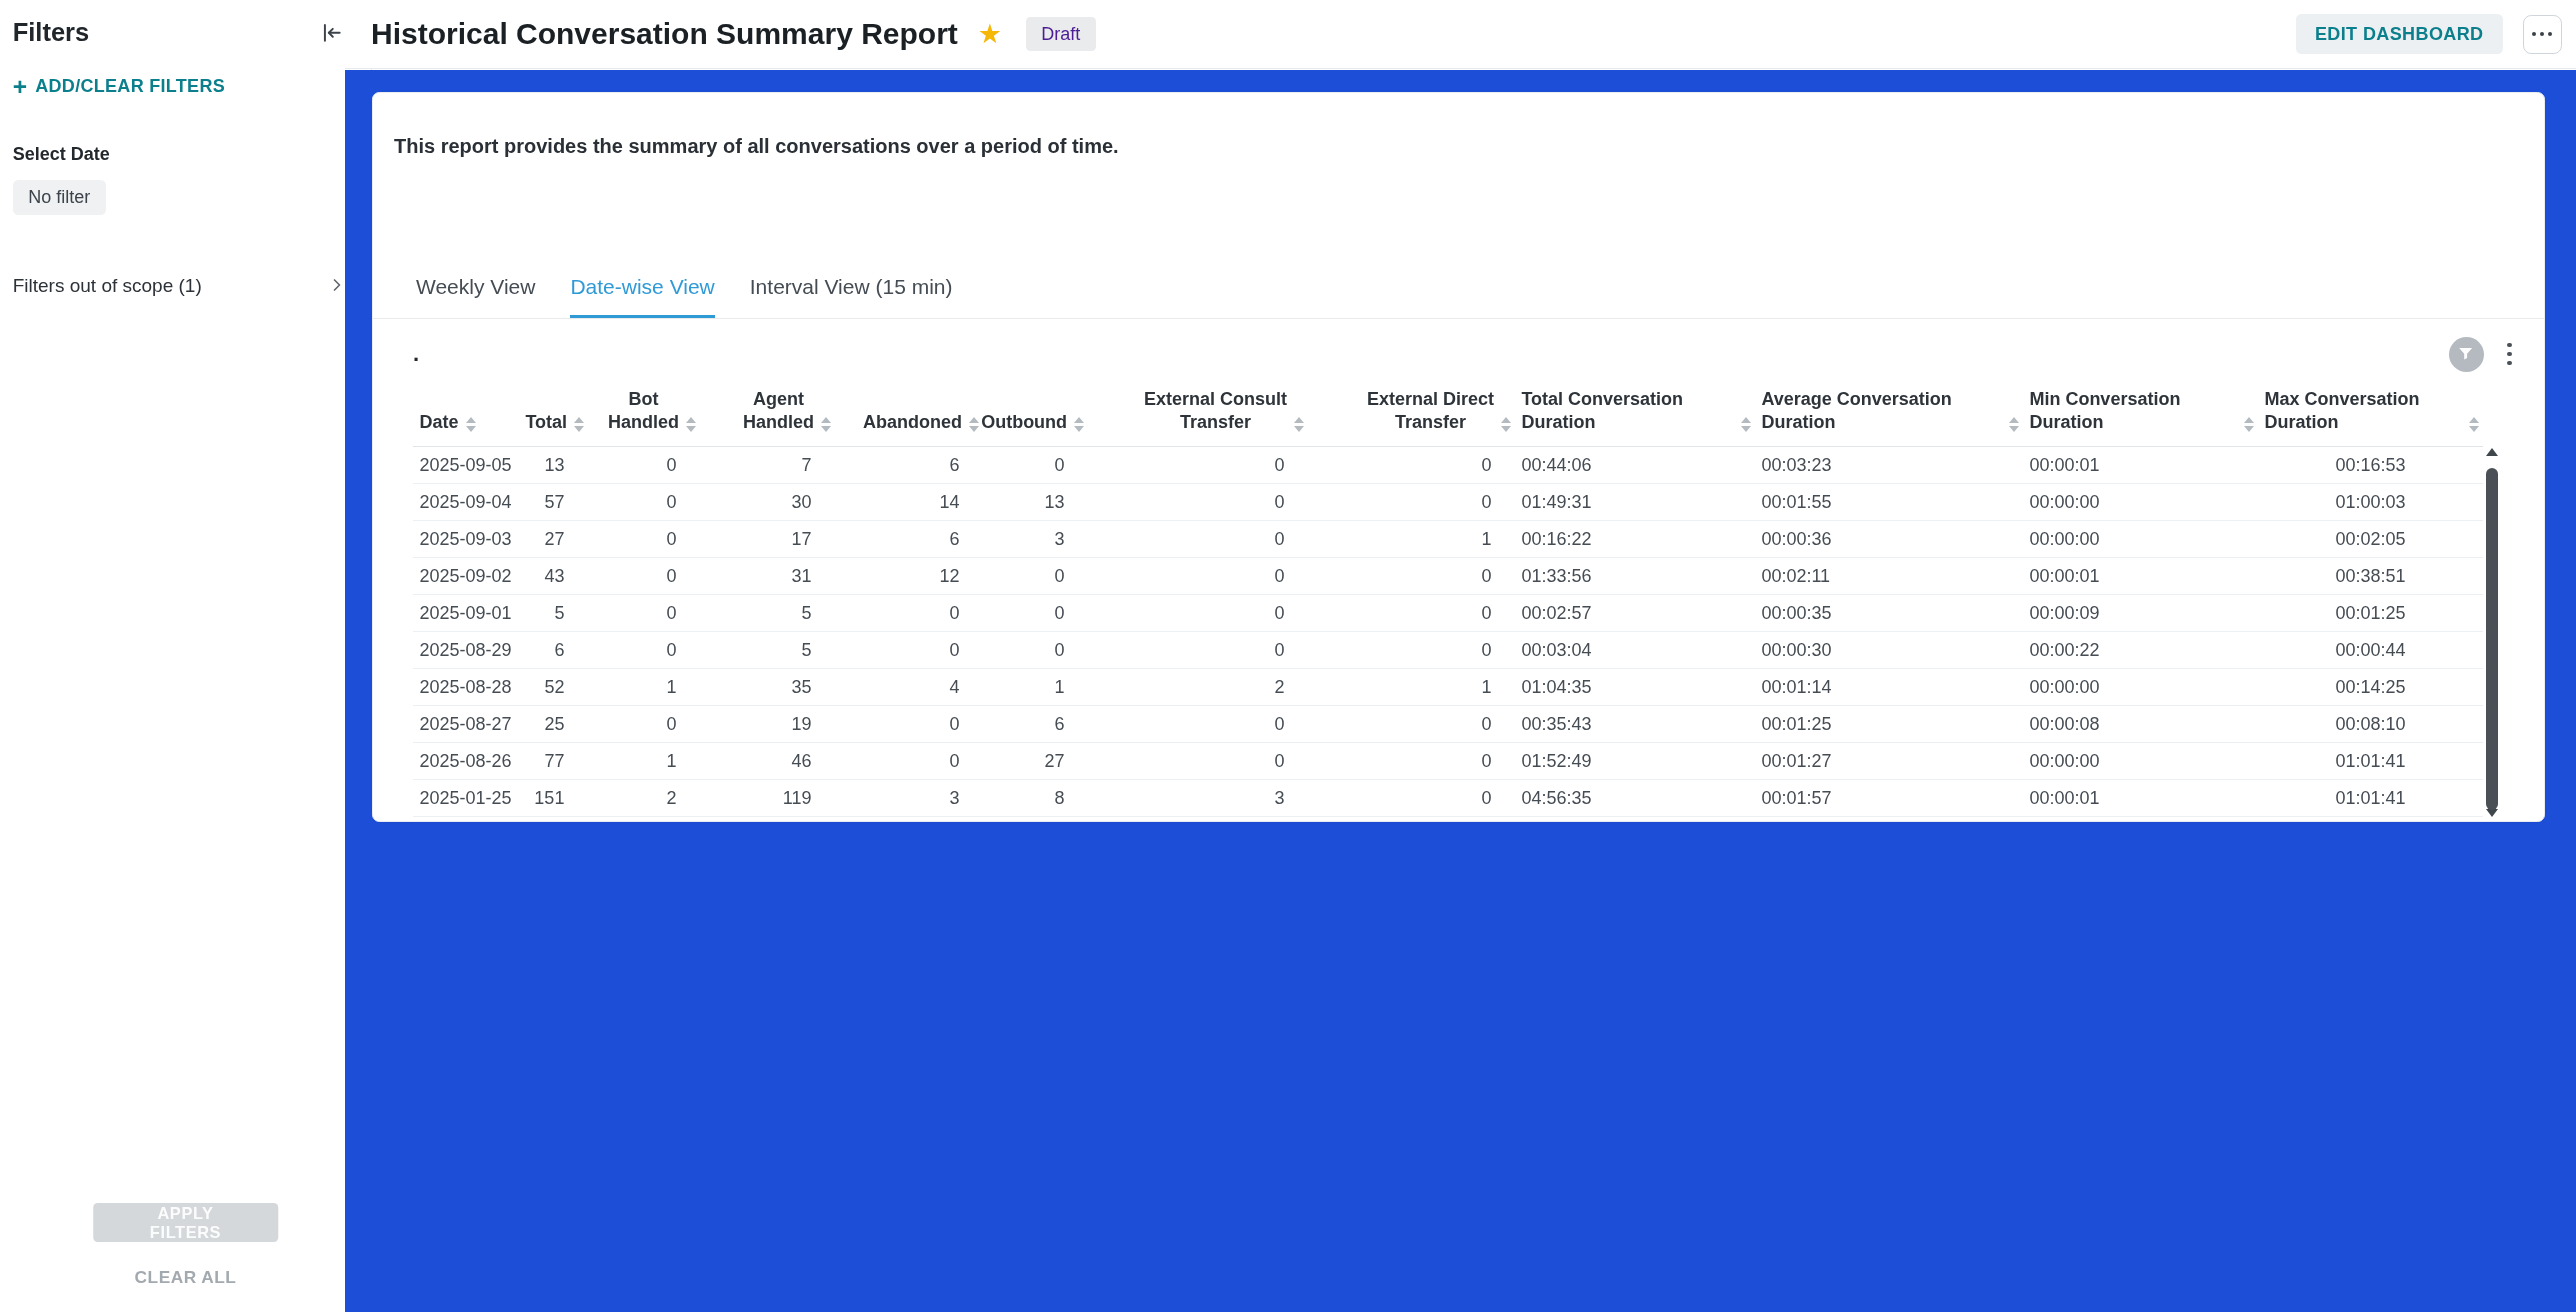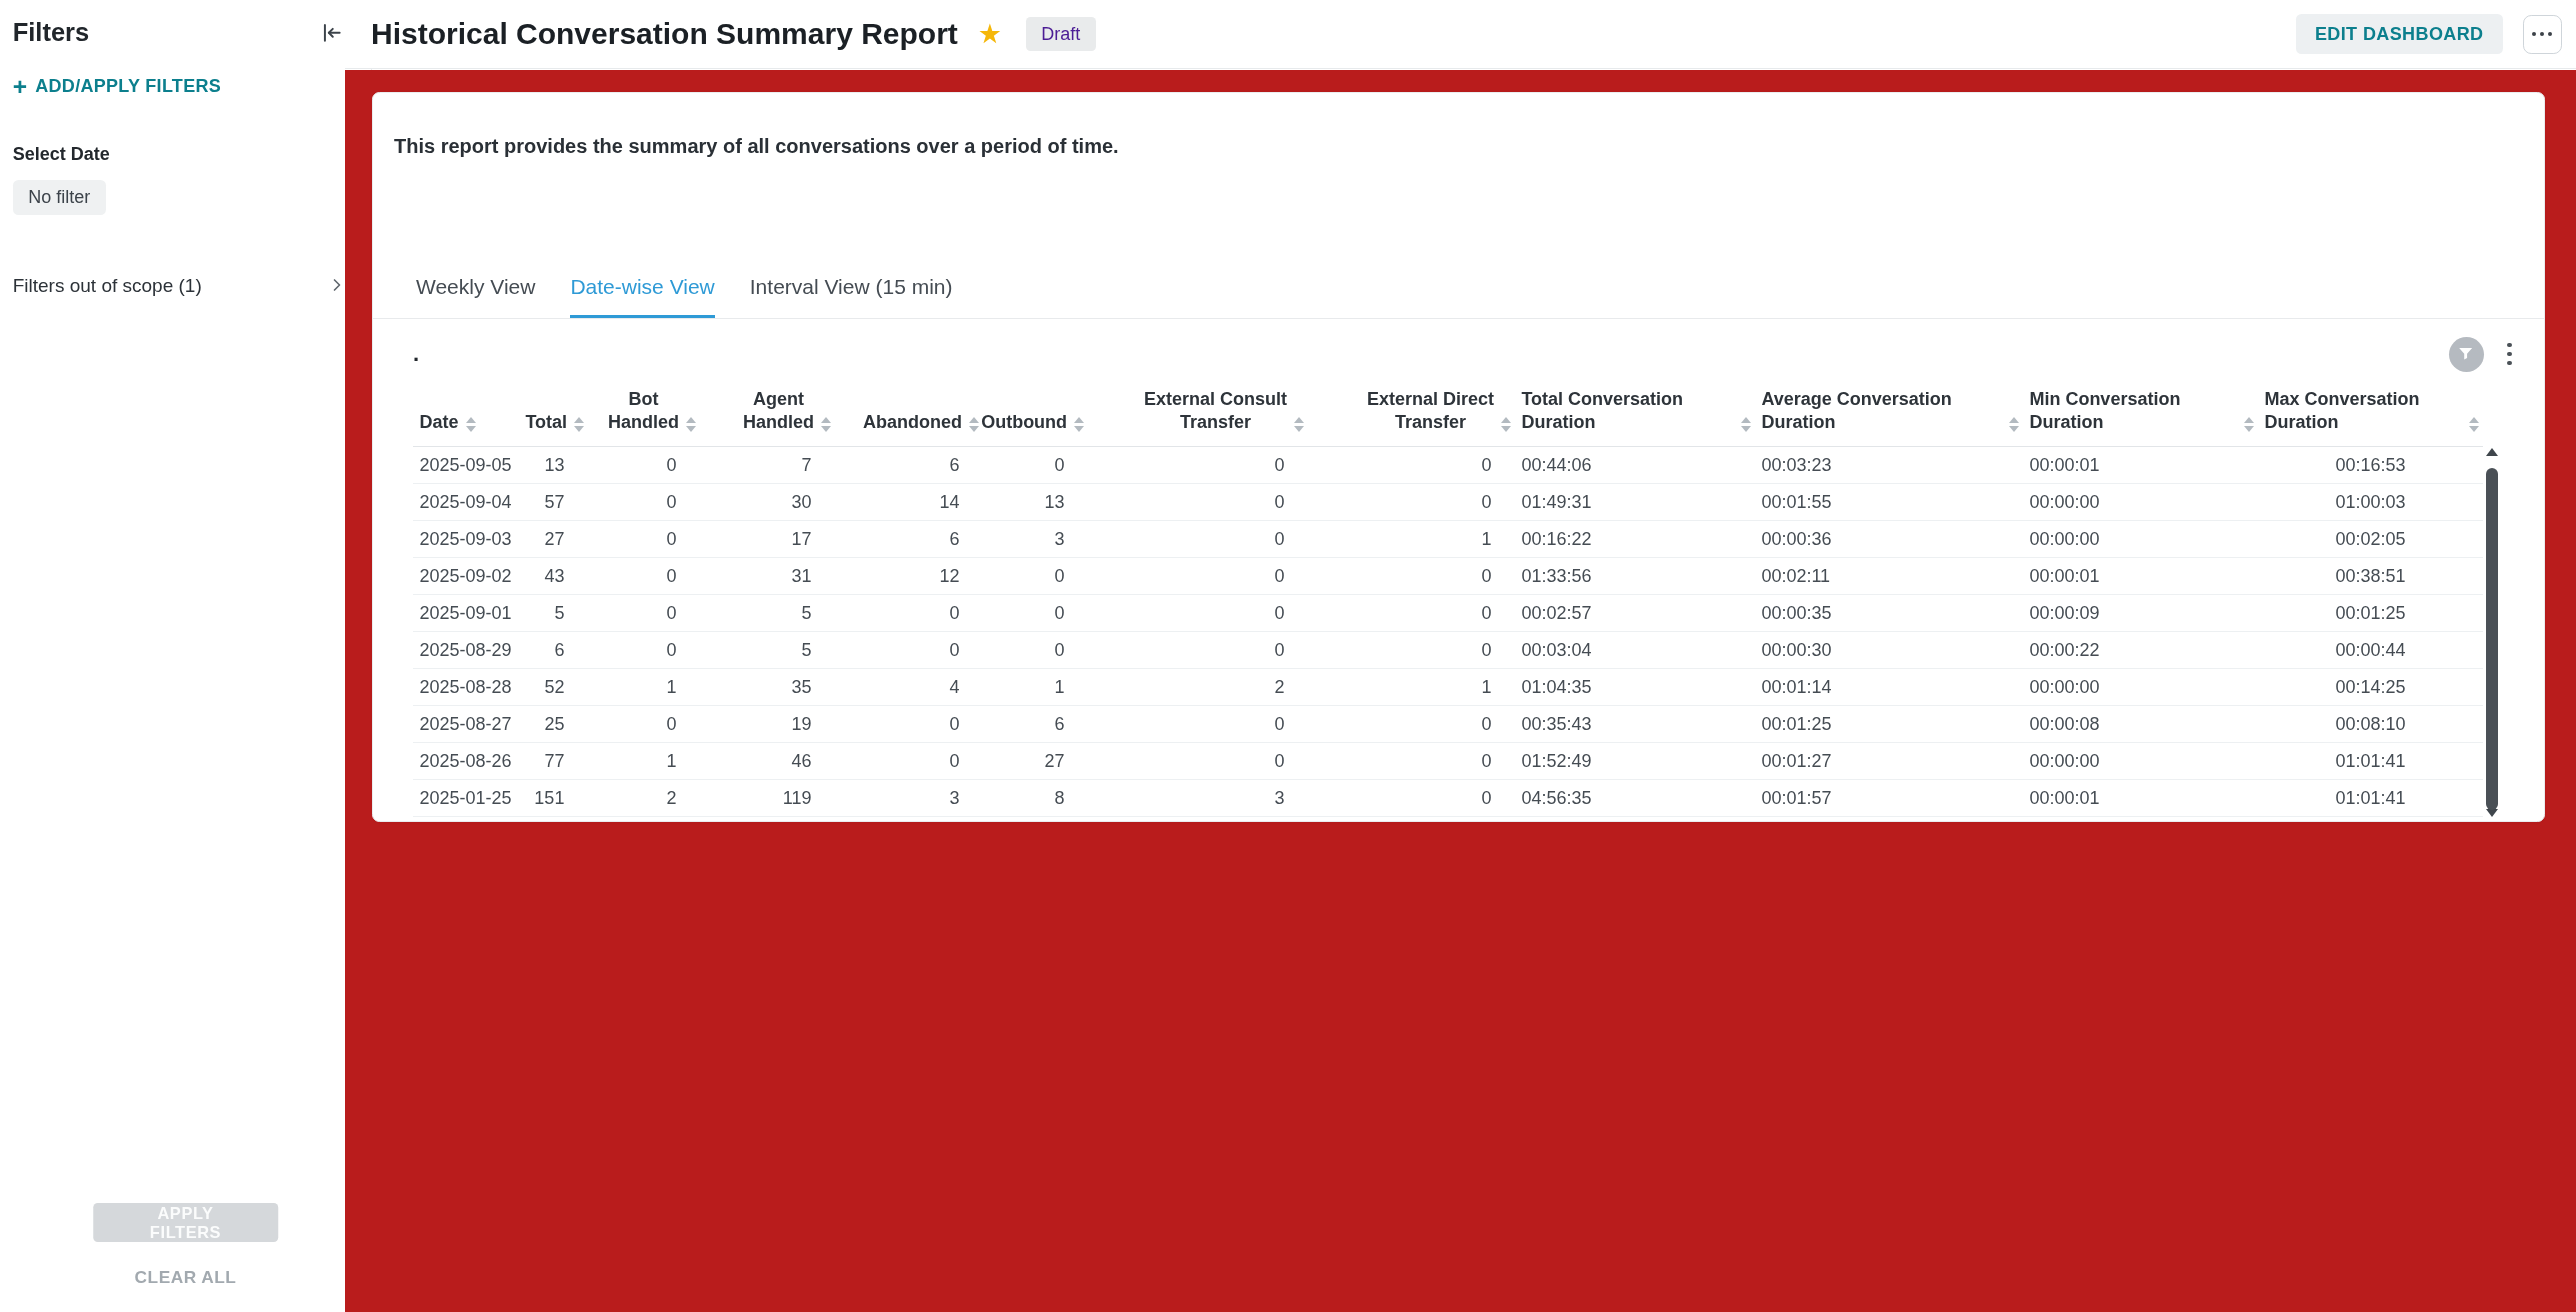--- a/index.html
+++ b/index.html
@@ -36,21 +36,21 @@
   
   .topbar{position:absolute;left:345px;top:0;right:0;height:69px;background:#fff;border-bottom:0.9px solid var(--border);display:flex;align-items:center;padding:0 14.5px 0 26px}
   .rpt-title{font-size:30px;font-weight:700;color:#1b2025;white-space:nowrap}
   .star{color:var(--star);font-size:27px;margin-left:20px;cursor:pointer}
   .badge{margin-left:23.6px;background:#e9ebec;color:#4c1d95;font-size:18px;padding:6.4px 15.5px;border-radius:4.5px}
   .spacer{flex:1}
   .edit-btn{background:#edf0f2;color:var(--accent);border:none;border-radius:5.5px;height:40px;padding:0 19px;font-family:inherit;font-size:18px;font-weight:700;letter-spacing:0.4px;cursor:pointer}
   .more-btn{margin-left:20px;width:39px;height:39px;background:#fff;border:1.8px solid #cfd5da;border-radius:8.2px;display:flex;align-items:center;justify-content:center;gap:3.6px;cursor:pointer}
   .more-btn i{width:4.5px;height:4.5px;border-radius:50%;background:#3c4248}
   
-  .main{position:absolute;left:345px;top:70px;right:0;bottom:0;background:#b91c1c}
+  .main{position:absolute;left:345px;top:70px;right:0;bottom:0;background:#1d4ed8}
   .card{position:absolute;left:27px;top:22px;width:2173px;height:730px;background:#fff;border:0.9px solid #eaedef;border-radius:7.3px;box-shadow:0 0.9px 2.7px rgba(16,24,40,.04)}
   .desc{margin:42px 0 0 21px;font-size:20px;font-weight:700;color:#2a3036}
   .tabs{display:flex;gap:35px;margin-top:117px;padding-left:43px;border-bottom:0.9px solid #e8eaec}
   .tab{font-size:21px;color:#454c53;padding-bottom:15.5px;border-bottom:3.6px solid transparent;cursor:pointer;white-space:nowrap}
   .tab.active{color:var(--tab-blue);border-bottom-color:var(--tab-blue)}
   .toolbar{display:flex;align-items:center;justify-content:space-between;padding:18px 27px 0 40px;height:53px}
   .dot{font-size:22px;font-weight:700;color:#22272c}
   .tools{display:flex;align-items:center;gap:18px}
   .filter-circle{width:35px;height:35px;border-radius:50%;background:#b5bac0;display:flex;align-items:center;justify-content:center;cursor:pointer}
   .kebab{display:flex;flex-direction:column;gap:4.5px;cursor:pointer;padding:3.6px 5.5px}
@@ -90,21 +90,21 @@
     <span class="collapse">
       <svg width="23.6" height="23.6" viewBox="0 0 24 24" fill="none" stroke="#3c434a" stroke-width="2" stroke-linecap="round" stroke-linejoin="round">
         <path d="M5 4v16"></path>
           <path d="M20 12H9"></path>
           <path d="M13 8l-4 4 4 4"></path>
       </svg>
     </span>
   </div>
   <div class="add-filters">
     <span class="plus">+</span>
-    <span class="af-label">ADD/APPLY FILTERS</span>
+    <span class="af-label">ADD/CLEAR FILTERS</span>
   </div>
   <div class="sb-label">Select Date</div>
   <div class="chip">No filter</div>
   <div class="scope-row">
     <span class="scope-label">Filters out of scope (1)</span>
     <span>
       <svg width="20" height="20" viewBox="0 0 24 24" fill="none" stroke="#5f666d" stroke-width="2" stroke-linecap="round" stroke-linejoin="round">
         <path d="M9 6l6 6-6 6"></path>
       </svg>
     </span>

